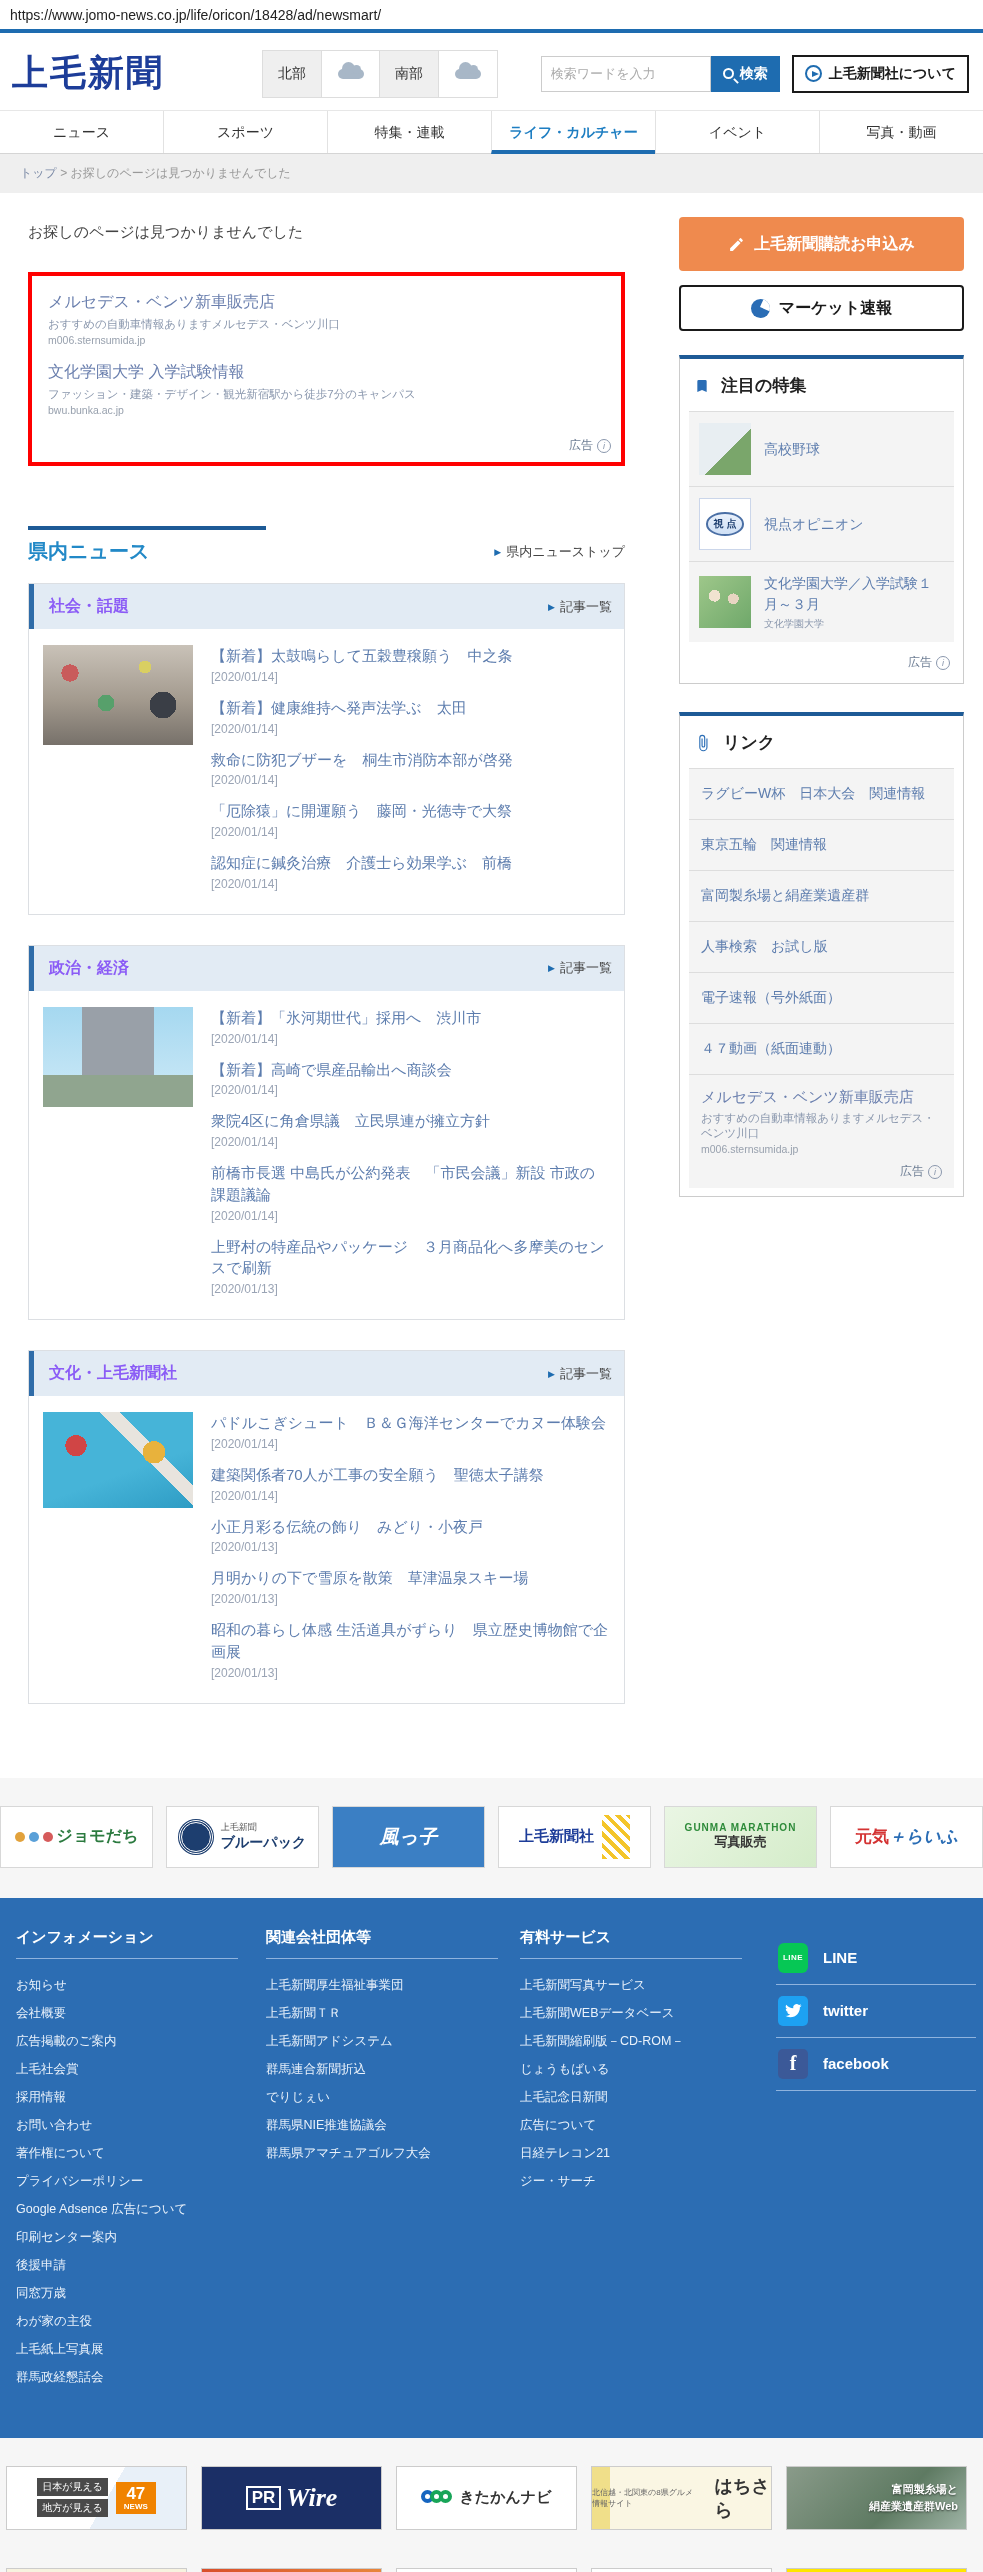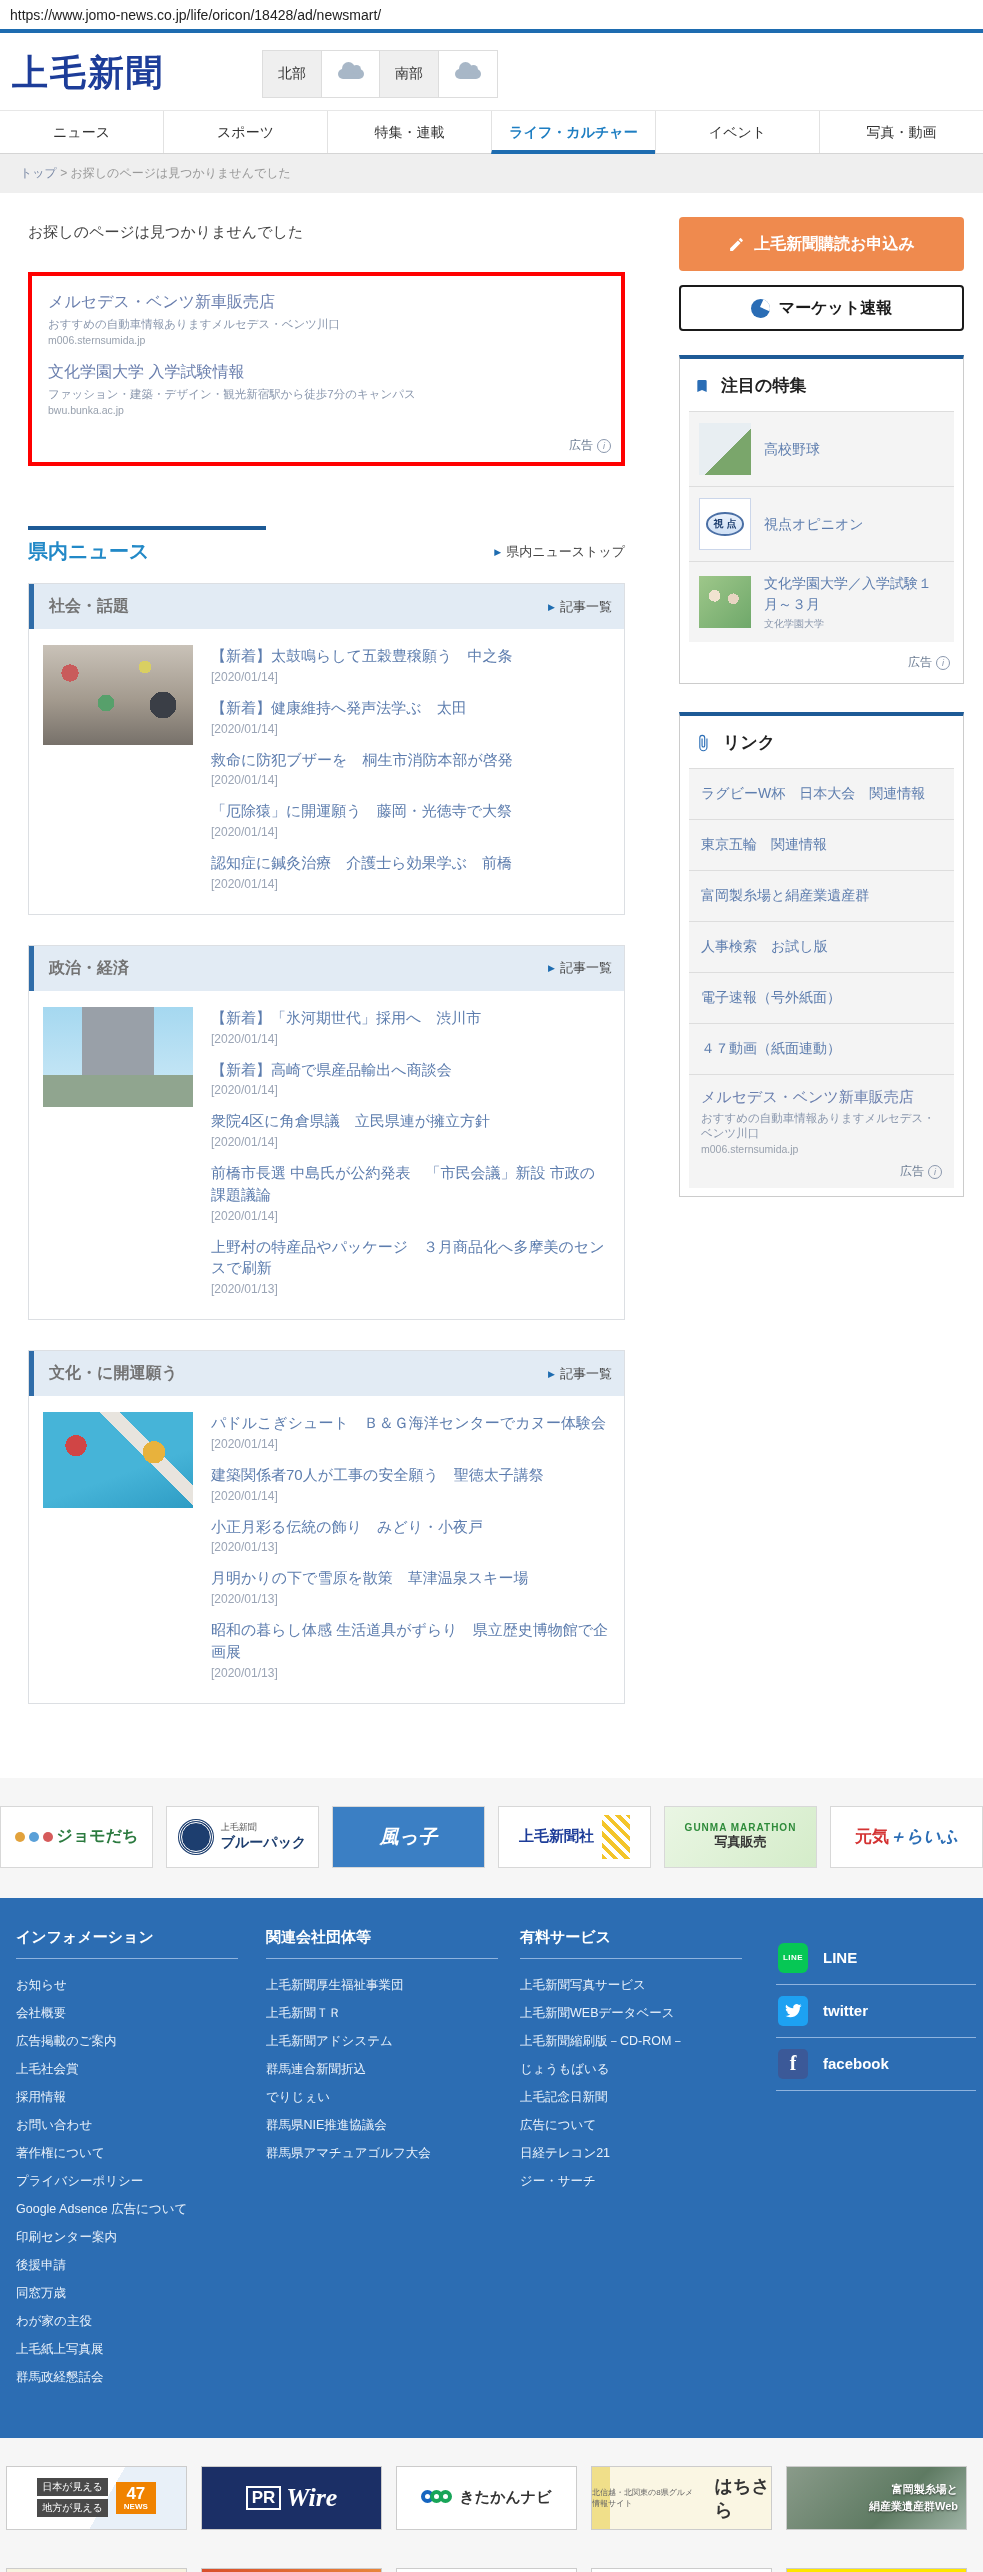--- a/index.html
+++ b/index.html
@@ -56,21 +56,21 @@
 
   
   .sec-head-row { display:flex; align-items:center; justify-content:space-between; padding-top:12px; margin-bottom:18px; position:relative; }
   .sec-topline { position:absolute; top:0; left:0; width:238px; height:4px; background:#1d5a96; }
   .sec-title { font-size:20px; font-weight:bold; color:#2289c7; }
   .plainlink { font-size:13px; color:#444; cursor:pointer; }
   .arrow::before { content:"▶"; color:#1e6cb0; font-size:9px; margin-right:5px; vertical-align:1px; }
 
   .subsec { border:1px solid #dcdfe3; margin-bottom:30px; background:#fff; }
   .subsec-head { display:flex; justify-content:space-between; align-items:center; background:#e2ebf4; border-left:5px solid #2f6ca8; padding:12px 12px 12px 15px; }
-  .subsec-title { font-size:16px; font-weight:bold; color:#737373; }
+  .subsec-title { font-size:16px; font-weight:bold; color:#8b5cf6; }
   .subsec-body { display:flex; padding:16px 14px 10px; gap:18px; }
   .thumb { width:150px; height:100px; flex:none; cursor:pointer; }
   .articles { flex:1; }
   .article { margin-bottom:13px; }
   .a-title { font-size:15px; color:#5d7dae; display:block; line-height:1.45; cursor:pointer; }
   .a-date { font-size:12px; color:#9aa4b5; margin-top:3px; }
   .th1 { background:
       radial-gradient(circle at 18% 28%, #c95b5b 0 6%, transparent 6%),
       radial-gradient(circle at 68% 22%, #d9cf62 0 5%, transparent 5%),
       radial-gradient(circle at 42% 58%, #57a06b 0 8%, transparent 8%),
@@ -188,20 +188,31 @@
   <div class="weather">
     <div class="wlabel">北部</div>
     <div class="wicon">
         <span class="cloud"></span>
       </div>
     <div class="wlabel">南部</div>
     <div class="wicon">
         <span class="cloud"></span>
       </div>
   </div>
+  <div class="searchwrap">
+    <input type="text" placeholder="検索ワードを入力" style="">
+    <button class="search-btn">
+        <span class="mag"></span>
+        <span>検索</span>
+      </button>
+    <div class="about-btn">
+        <span class="play"></span>
+        <span>上毛新聞社について</span>
+      </div>
+  </div>
 </div>
 
 <div class="nav">
   <div class="nav-item">ニュース</div>
   <div class="nav-item">スポーツ</div>
   <div class="nav-item">特集・連載</div>
   <div class="nav-item active">ライフ・カルチャー</div>
   <div class="nav-item">イベント</div>
   <div class="nav-item">写真・動画</div>
 </div>
@@ -298,21 +309,21 @@
           <div class="article">
               <span class="a-title">上野村の特産品やパッケージ　３月商品化へ多摩美のセンスで刷新</span>
               <div class="a-date">[2020/01/13]</div>
             </div>
         </div>
       </div>
     </div>
 
     <div class="subsec">
       <div class="subsec-head">
-        <div class="subsec-title">文化・に開運願う</div>
+        <div class="subsec-title">文化・上毛新聞社</div>
         <div class="plainlink arrow">記事一覧</div>
       </div>
       <div class="subsec-body">
         <div class="thumb th3"></div>
         <div class="articles">
           <div class="article">
               <span class="a-title">パドルこぎシュート　Ｂ＆Ｇ海洋センターでカヌー体験会</span>
               <div class="a-date">[2020/01/14]</div>
             </div>
           <div class="article">

